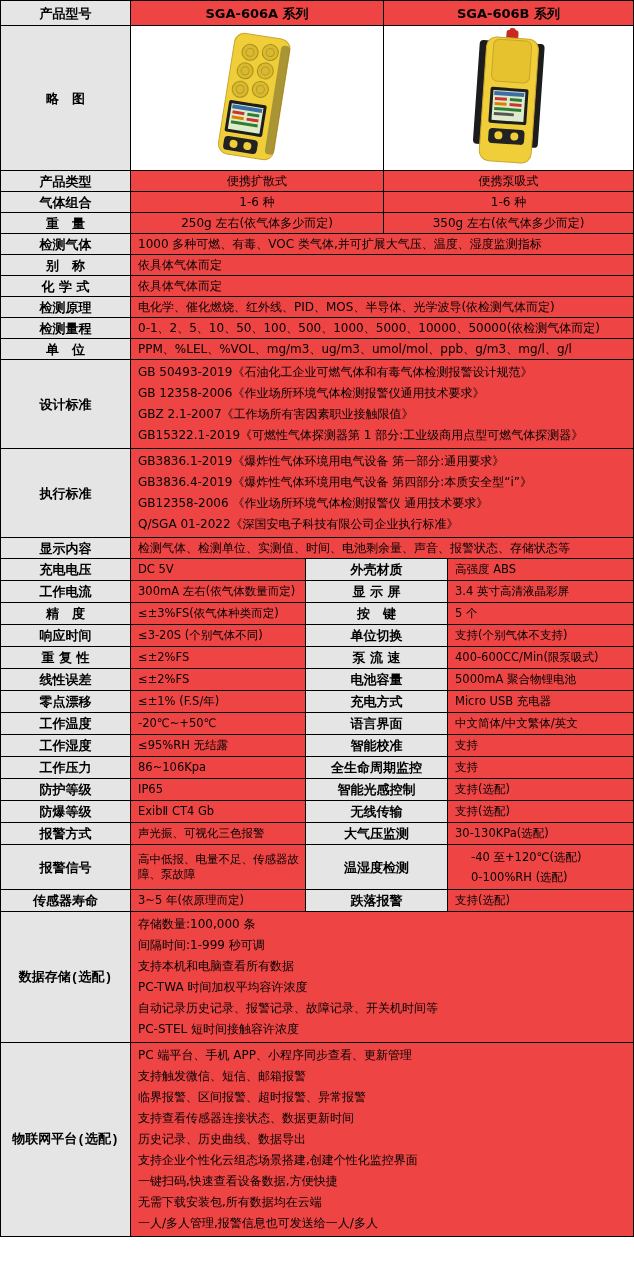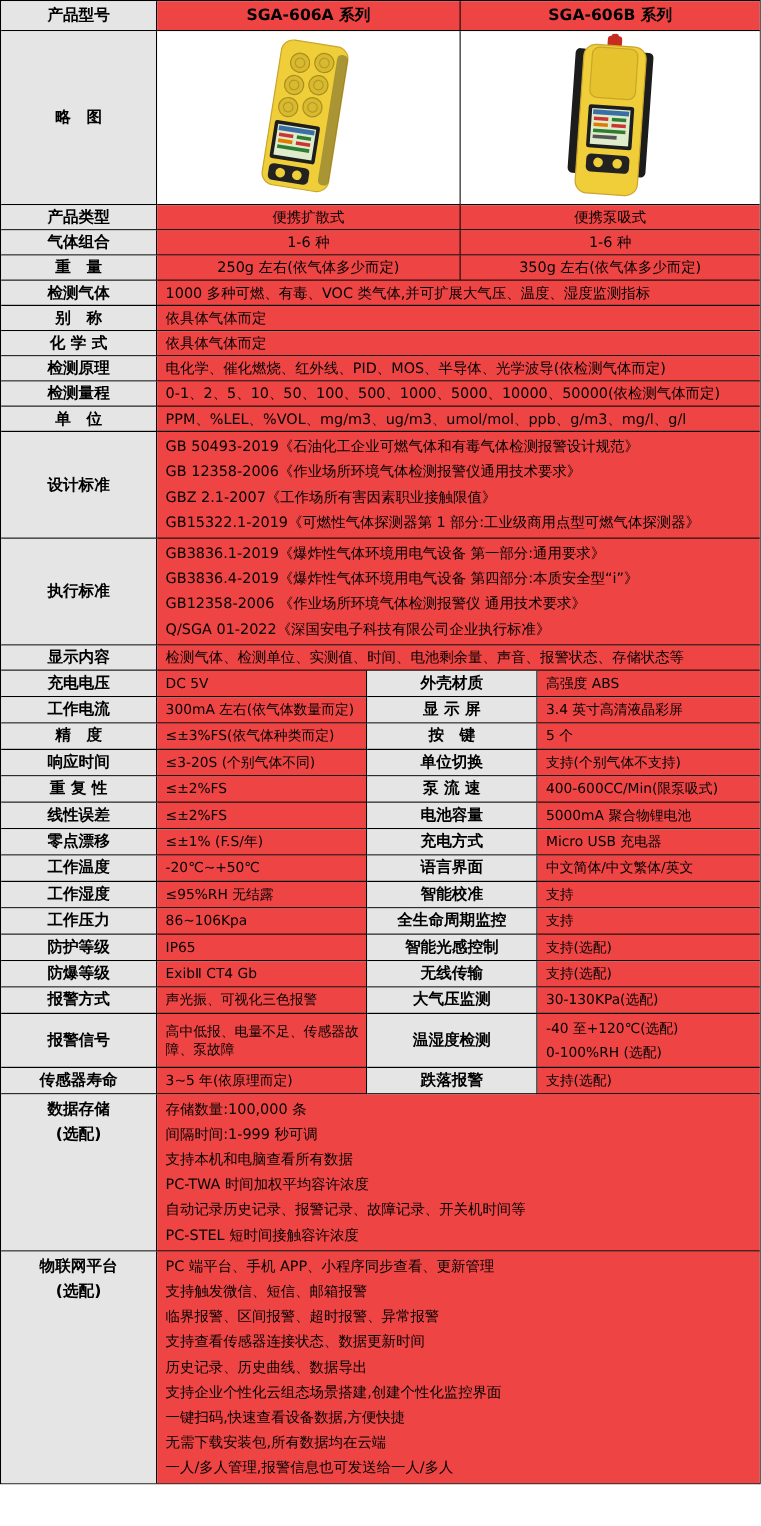--- a/index.html
+++ b/index.html
@@ -15,23 +15,23 @@
   .row .cell:last-child{border-right:none;}
   .row:last-child .cell{border-bottom:none;}
   .lab{background:#e5e5e5;font-weight:bold;font-size:13px;}
   .val{background:#ef4444;}
   .bold{font-weight:bold;font-size:13px;}
   .left{justify-content:flex-start;text-align:left;padding-left:7px;}
   .white{background:#ffffff;}
   .hdr .cell{min-height:25px;}
   .sketch .cell{height:145px;}
   .col{flex-direction:column;align-items:flex-start;justify-content:center;}
-  .colc{flex-direction:column;align-items:center;justify-content:flex-start;}
+  .colc{flex-direction:row;align-items:center;justify-content:center;font-family:Liberation Mono, monospace;}
   .line{line-height:21px;}
-  .line2{line-height:20px;}
+  .line2{line-height:20px;margin-left:16px;}
   .r4 .cell{min-height:22px;}
   .r4 .val{font-size:11.5px;}
   svg{display:block;}
 </style>
 </head>
 <body>
 
 <div class="tbl">
 
   <div class="row r2 hdr">

